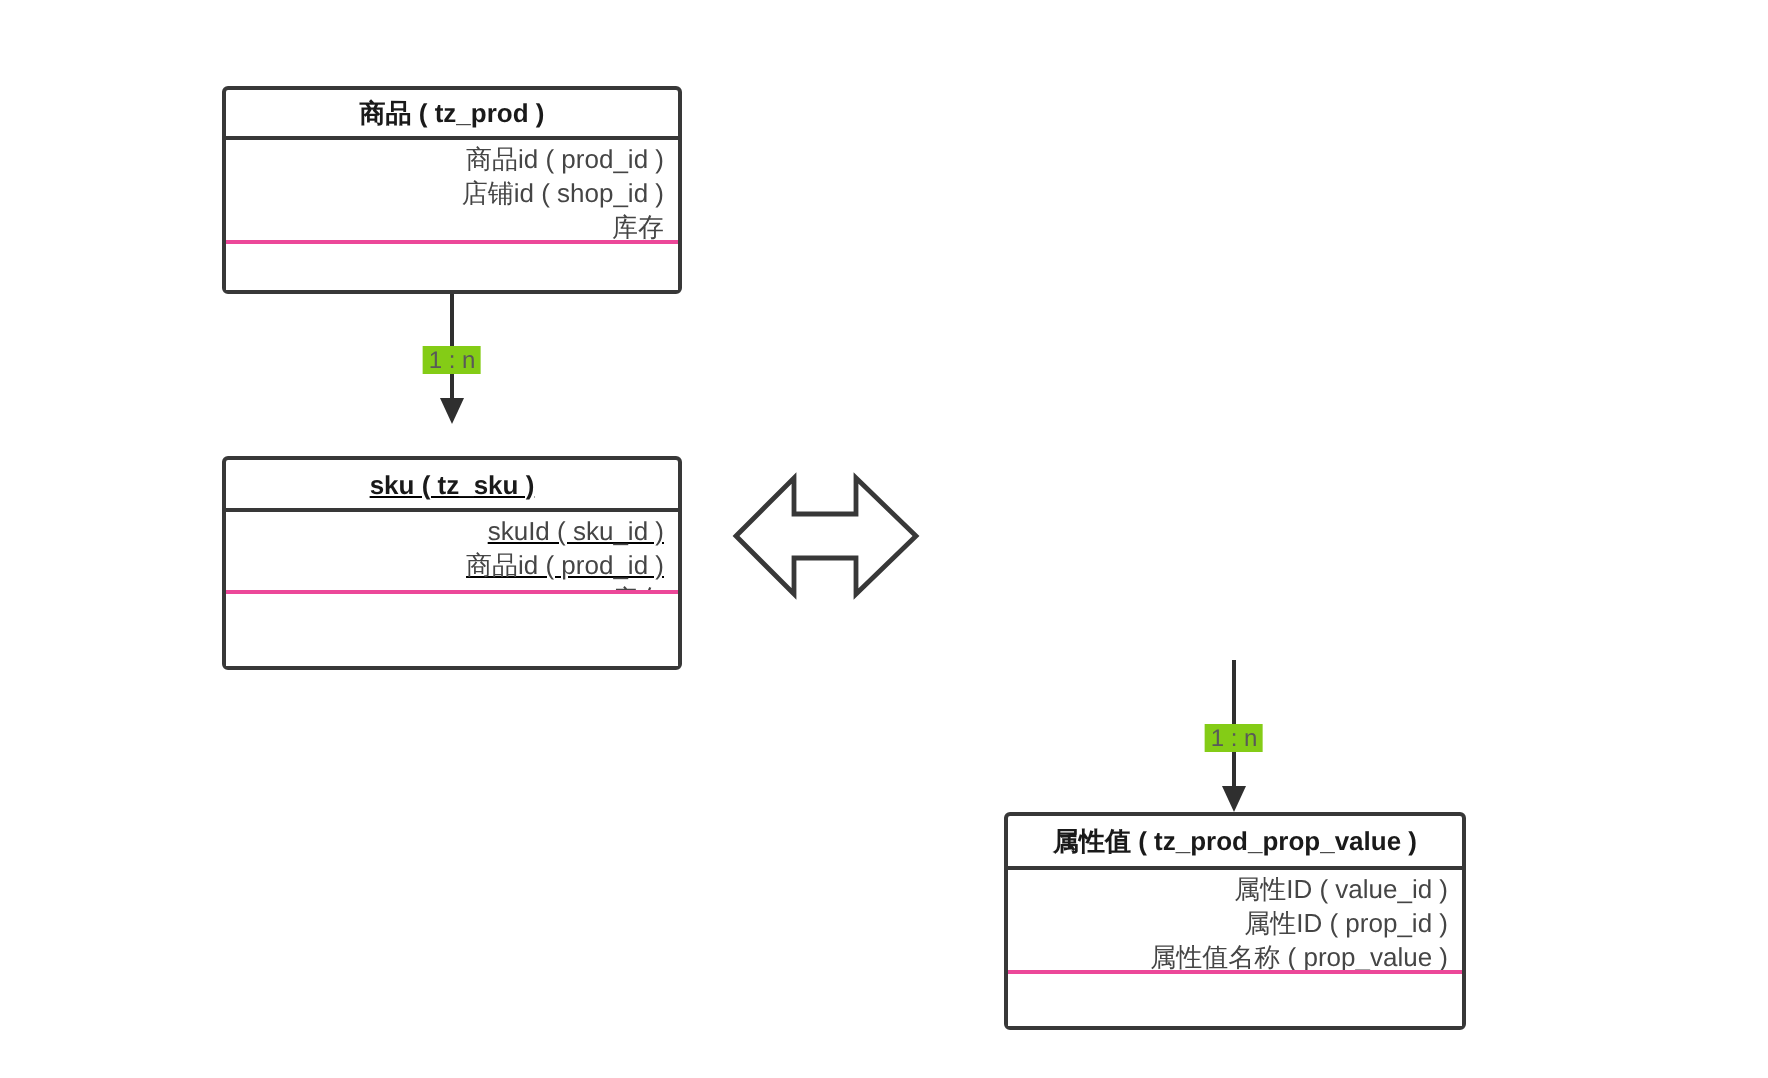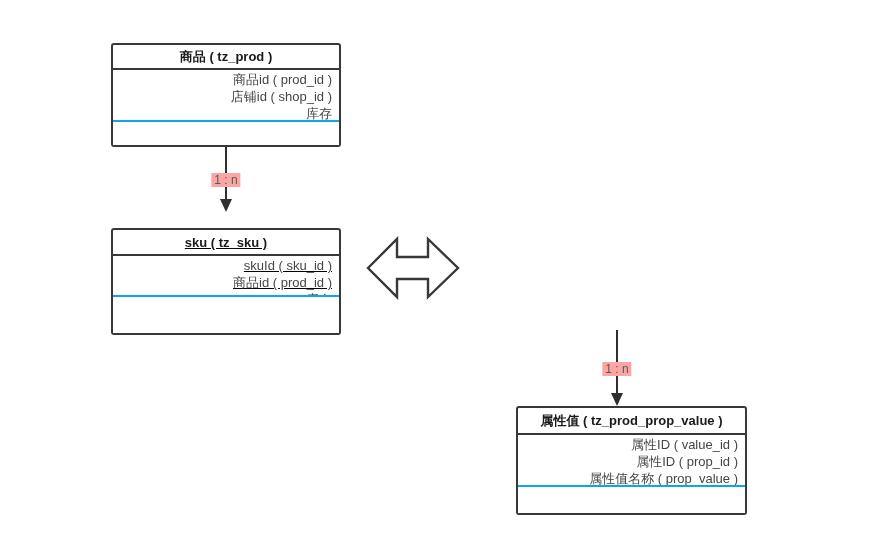--- a/index.html
+++ b/index.html
@@ -31,21 +31,21 @@
     display: flex;
     align-items: center;
     justify-content: center;
     font-size: 13px;
     font-weight: bold;
     color: #1a1a1a;
     white-space: nowrap;
   }
   .entity-fields {
     box-sizing: border-box;
-    border-bottom: 2px solid #0ea5e9;
+    border-bottom: 2px solid #ec4899;
     padding: 1px 7px 14px 7px;
     overflow: hidden;
   }
   .field {
     font-size: 13px;
     line-height: 17px;
     color: #454545;
     white-space: nowrap;
   }
   .entity-empty {
@@ -61,21 +61,21 @@
     position: absolute;
     width: 0;
     height: 0;
     border-left: 6px solid transparent;
     border-right: 6px solid transparent;
     border-top: 13px solid #2f2f2f;
   }
   .conn-label {
     position: absolute;
     transform: translate(-50%, -50%);
-    background: #fca5a5;
+    background: #84cc16;
     padding: 0 3px;
     font-size: 12px;
     color: #595959;
     white-space: nowrap;
   }
   .double-arrow {
     position: absolute;
   }
 </style>
 </head>
@@ -109,21 +109,21 @@
 
   <svg class="double-arrow" style="left:366px; top:236px;" width="94" height="64" viewBox="0 0 94 64">
     <polygon points="2,32 31,3 31,21 62,21 62,3 92,32 62,61 62,43 31,43 31,61" fill="#ffffff" stroke="#383838" stroke-width="2.4" stroke-linejoin="miter"></polygon>
   </svg>
 
 
   <div class="vline" style="left:616px; top:330px; height:64px;"></div>
   <div class="arrowhead-down" style="left:611px; top:393px;"></div>
   <div class="conn-label" style="left:617px; top:369px;">1 : n</div>
 
-  <div class="entity" style="left:516px; top:406px; width:231px; height:109px;">
+  <div class="entity" style="left:502px; top:406px; width:231px; height:109px;">
     <div class="entity-title" style="height:27px;">属性值 ( tz_prod_prop_value )</div>
     <div class="entity-fields" style="height:52px;">
       <div class="field">属性ID ( value_id )</div>
       <div class="field">属性ID ( prop_id )</div>
       <div class="field">属性值名称 ( prop_value )</div>
     </div>
     <div class="entity-empty"></div>
   </div>
 
 </div>

